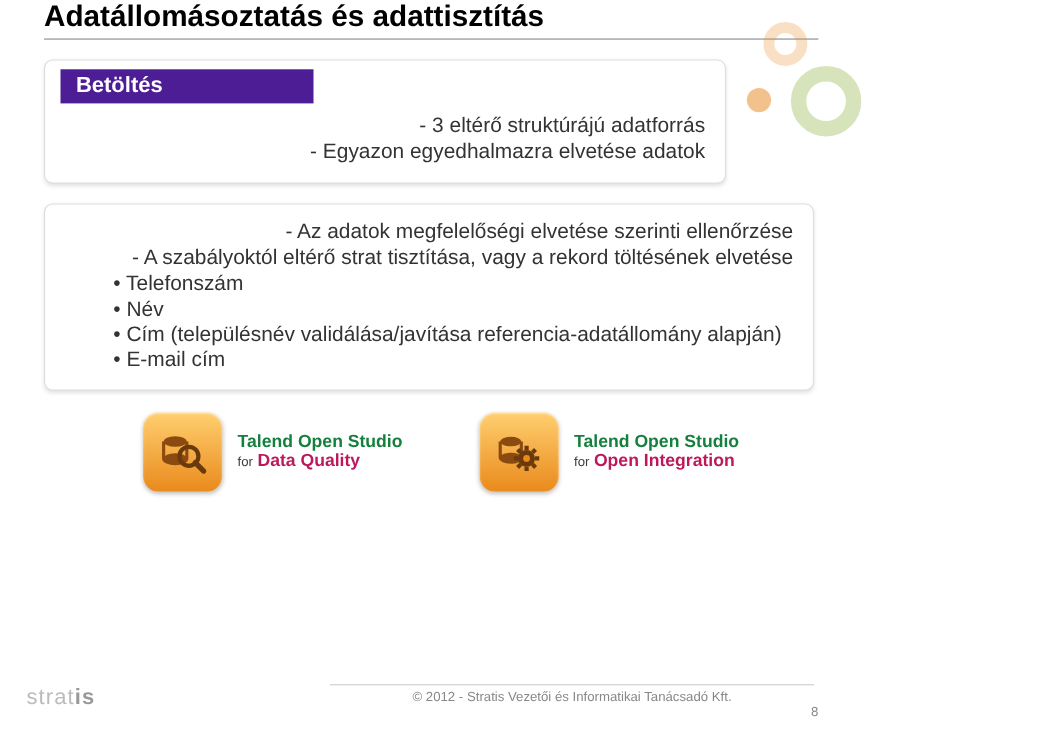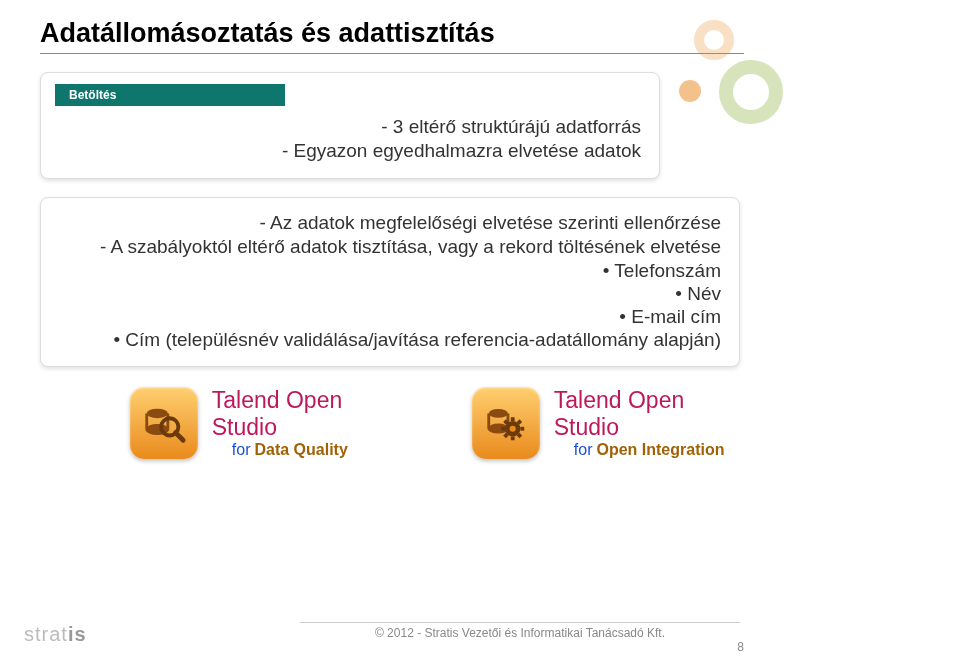--- a/index.html
+++ b/index.html
@@ -1,35 +1,35 @@
 <!DOCTYPE html>
 <html><head>
 <meta charset="utf-8">
 <style>
   * { box-sizing: border-box; margin: 0; padding: 0; }
   html, body { width: 960px; height: 664px; font-family: Arial, Helvetica, sans-serif; background: #fff; color: #000; position: relative; overflow: hidden; }
-  .slide { width: 784px; height: 664px; position: relative; padding: 18px 40px 0 40px; }
+  .slide { width: 784px; height: 664px; position: relative; padding: 0 40px 0 40px; }
   .title { font-size: 27px; font-weight: bold; color: #000; margin-bottom: 4px; }
   .title-rule { border: none; border-top: 1px solid #888; margin-bottom: 18px; }
   .panel { background: #fff; border: 1px solid #ddd; border-radius: 8px; box-shadow: 0 2px 4px rgba(0,0,0,.12); padding: 12px 18px 14px 18px; margin-bottom: 18px; width: 620px; }
-  .panel-header { display: inline-block; background: #0f766e; color: #fff; font-size: 12px; font-weight: bold; padding: 4px 14px; margin: -4px 0 8px -4px; min-width: 230px; }
+  .panel-header { display: inline-block; background: #4c1d95; color: #fff; font-size: 20px; font-weight: bold; padding: 4px 14px; margin: -4px 0 8px -4px; min-width: 230px; }
   .panel ul.dash { list-style: none; padding-left: 6px; }
   .panel ul.dash > li { font-size: 19px; color: #333; margin: 2px 0; padding-left: 14px; text-indent: -14px; text-align: right; }
   .panel ul.dash > li::before { content: "- "; }
   .panel ul.dot { list-style: none; padding-left: 44px; margin-top: 2px; }
-  .panel ul.dot > li { font-size: 19px; color: #333; margin: 1px 0; text-align: right; }
+  .panel ul.dot > li { font-size: 19px; color: #333; margin: 1px 0; }
   .panel ul.dot > li::before { content: "• "; }
   .products { display: flex; gap: 70px; margin-top: 20px; margin-left: 90px; align-items: center; }
   .product { display: flex; align-items: center; gap: 14px; }
   .icon-box { width: 72px; height: 72px; border-radius: 14px; background: linear-gradient(#ffcf70, #e98a1c); box-shadow: 0 2px 4px rgba(0,0,0,.25), inset 0 1px 2px rgba(255,255,255,.6); display: flex; align-items: center; justify-content: center; }
   .icon-box svg { width: 46px; height: 46px; }
-  .product-text .line1 { color: #be185d; font-size: 23px; font-weight: normal; }
+  .product-text .line1 { color: #15803d; font-size: 16px; font-weight: bold; }
   .product-text .line2 { font-size: 16px; }
-  .product-text .line2 .for { color: #1d4ed8; font-size: 16px; margin-right: 4px; margin-left: 20px; }
-  .product-text .line2 .name { color: #a16207; font-weight: bold; }
+  .product-text .line2 .for { color: #404040; font-size: 12px; margin-right: 4px; }
+  .product-text .line2 .name { color: #be185d; font-weight: bold; }
   .footer { position: absolute; bottom: 10px; left: 0; right: 0; height: 28px; }
   .footer-bar { position: absolute; bottom: 14px; left: 300px; right: 44px; border-top: 1px solid #ccc; text-align: center; font-size: 12px; color: #888; padding-top: 3px; }
   .footer-page { position: absolute; right: 40px; bottom: 0; font-size: 12px; color: #888; }
   .logo { position: absolute; left: 24px; bottom: 8px; font-size: 20px; letter-spacing: 1px; color: #bbb; font-weight: 300; }
   .logo b { color: #999; font-weight: 600; }
   
   .deco { position: absolute; top: -30px; right: -30px; width: 180px; height: 180px; pointer-events: none; }
   .deco .c { position: absolute; border-radius: 50%; }
   .deco .c1 { width: 40px; height: 40px; border: 10px solid rgba(233,143,46,.28); top: 50px; left: 60px; }
   .deco .c2 { width: 22px; height: 22px; background: rgba(233,143,46,.55); top: 110px; left: 45px; }
@@ -53,27 +53,27 @@
     <div class="panel-header">Betöltés</div>
     <ul class="dash">
       <li>3 eltérő struktúrájú adatforrás</li>
       <li>Egyazon egyedhalmazra elvetése adatok</li>
     </ul>
   </div>
 
   <div class="panel" style="width: 700px;">
     <ul class="dash">
       <li>Az adatok megfelelőségi elvetése szerinti ellenőrzése</li>
-      <li>A szabályoktól eltérő adatok tisztítása, vagy a rekord töltésének elvetése</li>
+      <li>A szabályoktól eltérő strat tisztítása, vagy a rekord töltésének elvetése</li>
     </ul>
     <ul class="dot">
       <li>Telefonszám</li>
       <li>Név</li>
+      <li>Cím (településnév validálása/javítása referencia-adatállomány alapján)</li>
       <li>E-mail cím</li>
-      <li>Cím (településnév validálása/javítása referencia-adatállomány alapján)</li>
     </ul>
   </div>
 
   <div class="products">
 
     <div class="product">
       <div class="icon-box">
         <svg viewBox="0 0 48 48">
           <ellipse cx="17" cy="14" rx="11" ry="5" fill="#8a4a10"></ellipse>
           <path d="M6 14v16c0 2.8 5 5 11 5s11-2.2 11-5V14" fill="none" stroke="#8a4a10" stroke-width="3"></path>

